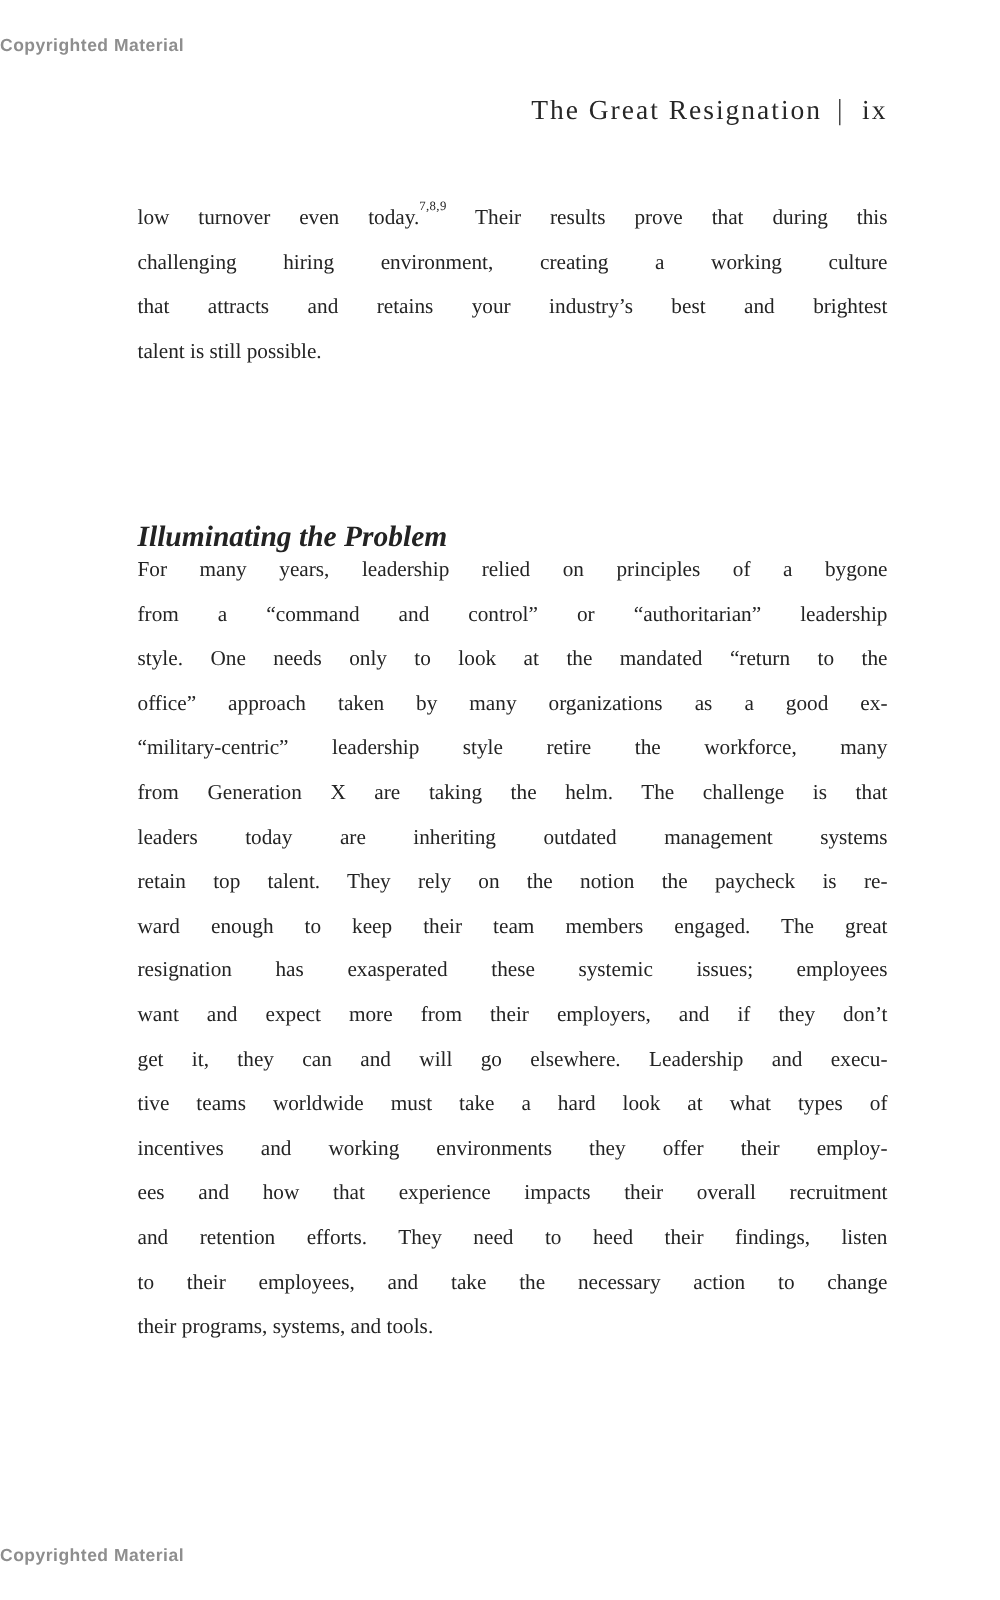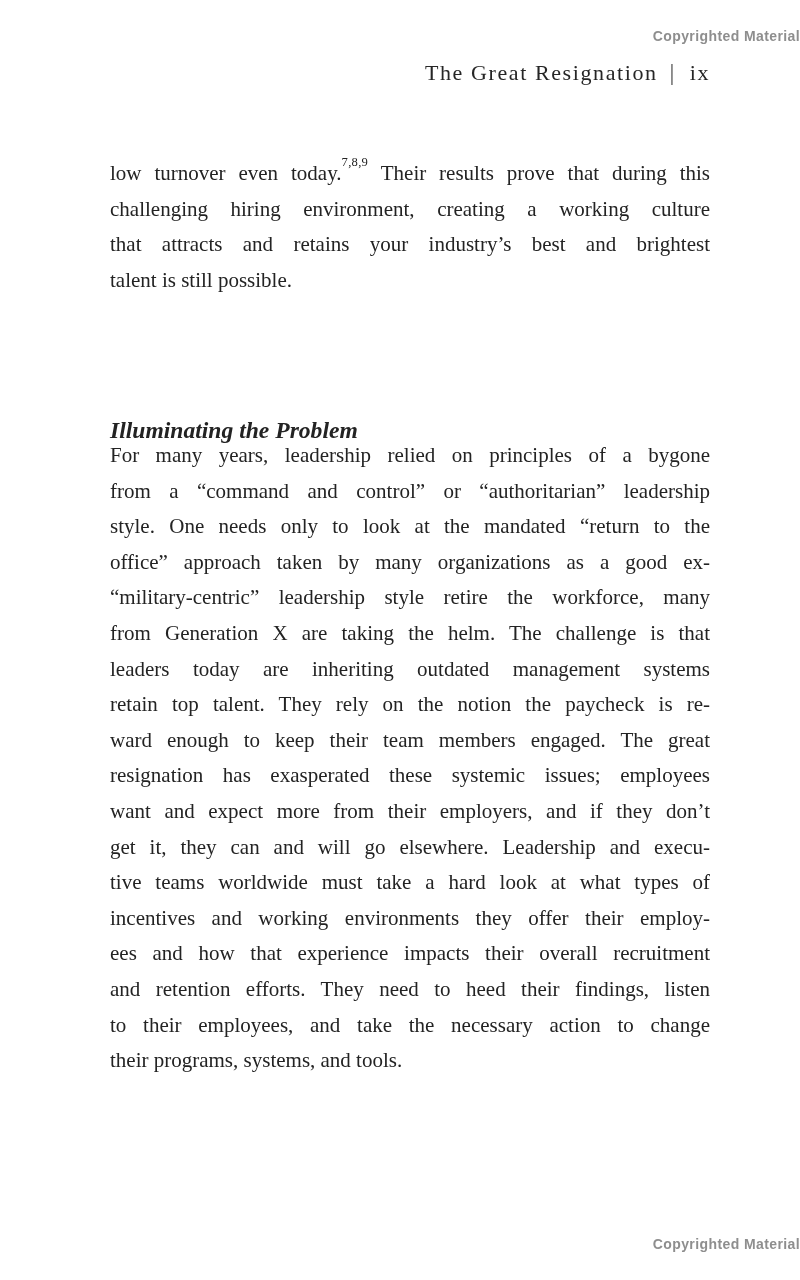--- a/index.html
+++ b/index.html
@@ -9,51 +9,51 @@
     width: 800px;
     height: 1280px;
     background: #ffffff;
     overflow: hidden;
     font-family: "Liberation Serif", serif;
   }
   .copyright {
     position: absolute;
     left: 0;
     width: 100%;
-    text-align: right;
+    text-align: left;
     font-family: "Liberation Sans", sans-serif;
     font-weight: bold;
     font-size: 14px;
     letter-spacing: 0.4px;
     color: #8e8e8e;
   }
   .copyright.top { top: 28px; }
   .copyright.bottom { top: 1236px; }
   .running-header {
     position: absolute;
-    top: 60px;
+    top: 75px;
     right: 90px;
     font-family: "Liberation Serif", serif;
     font-size: 22px;
     letter-spacing: 1.6px;
     color: #262626;
     white-space: nowrap;
   }
   .running-header .sep {
     display: inline-block;
     margin: 0 14px 0 12px;
     color: #3a3a3a;
     transform: scaleY(1.05);
   }
   .textcol {
     position: absolute;
     left: 110px;
     width: 600px;
     color: #232323;
-    font-size: 21px;
+    font-size: 17px;
   }
   .para1 { top: 156px; }
   .para2 { top: 438px; }
   .section-heading {
     position: absolute;
     left: 110px;
     width: 600px;
     top: 369px;
     font-size: 23.6px;
     line-height: 35.6px;

